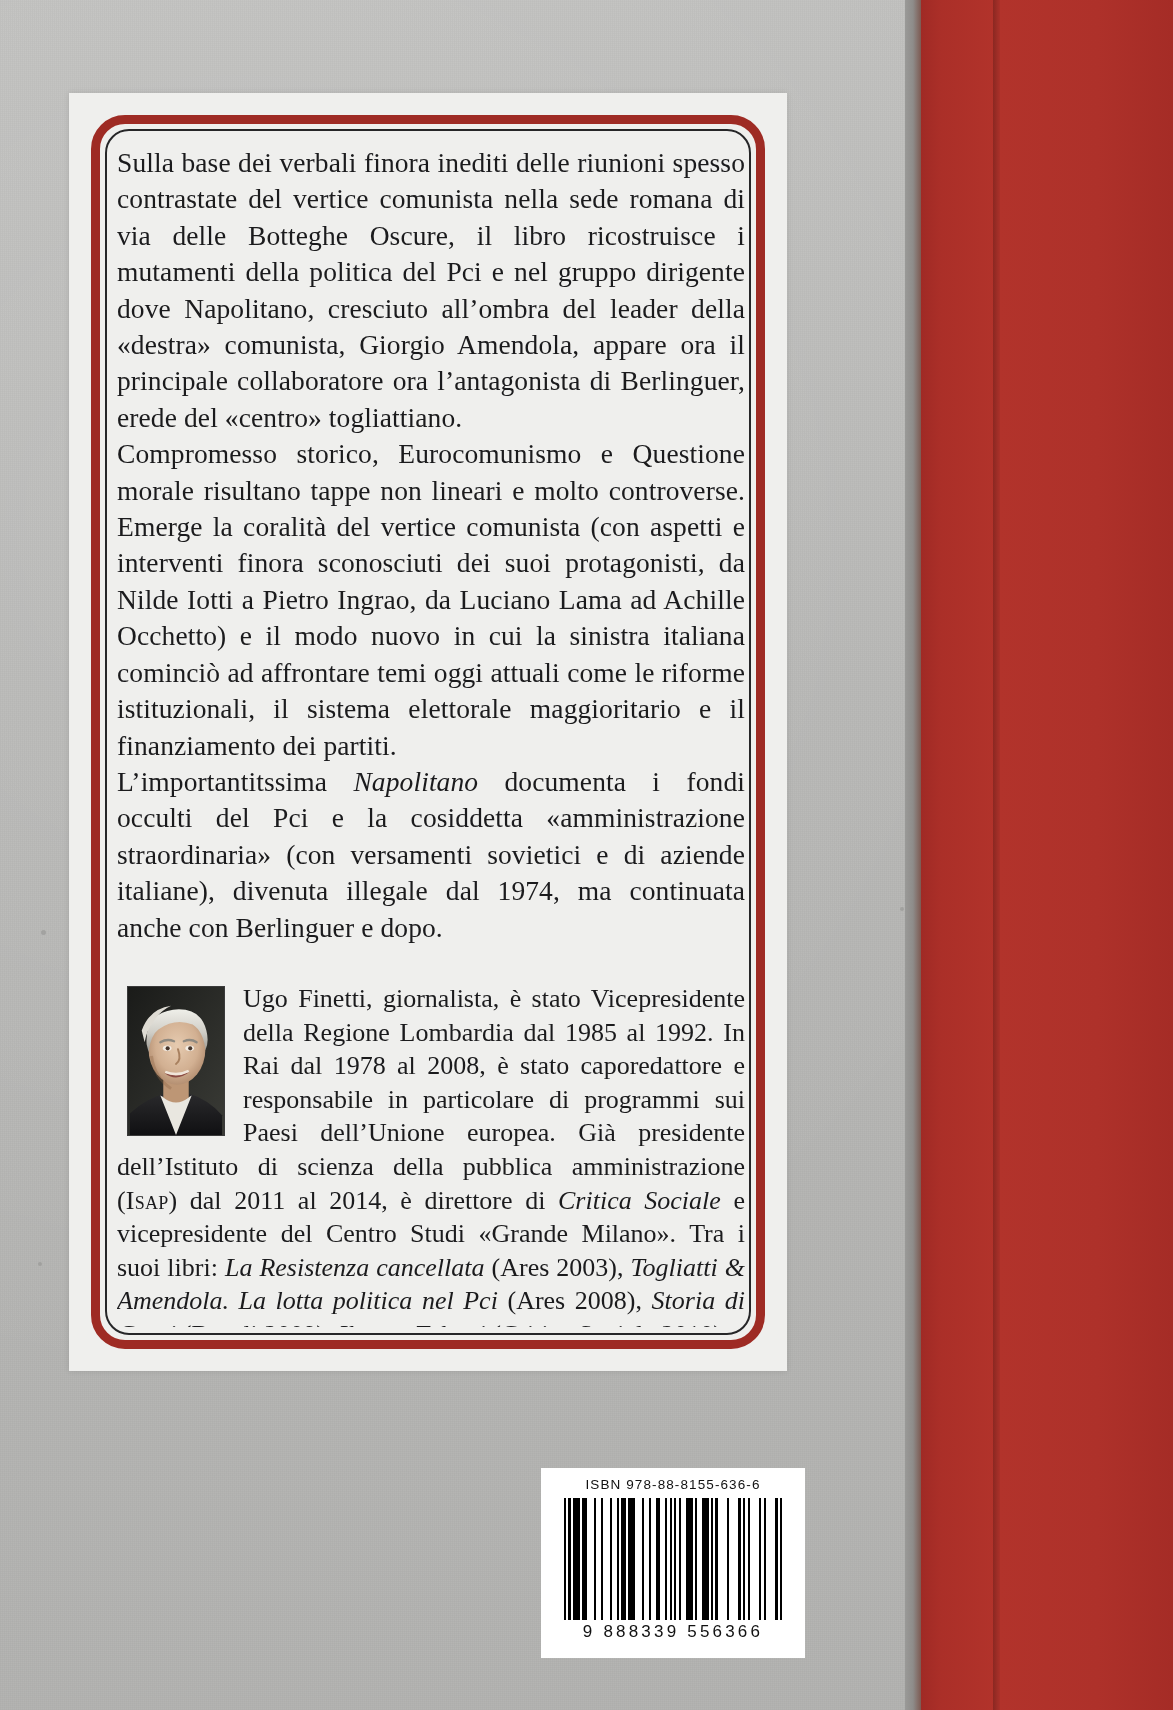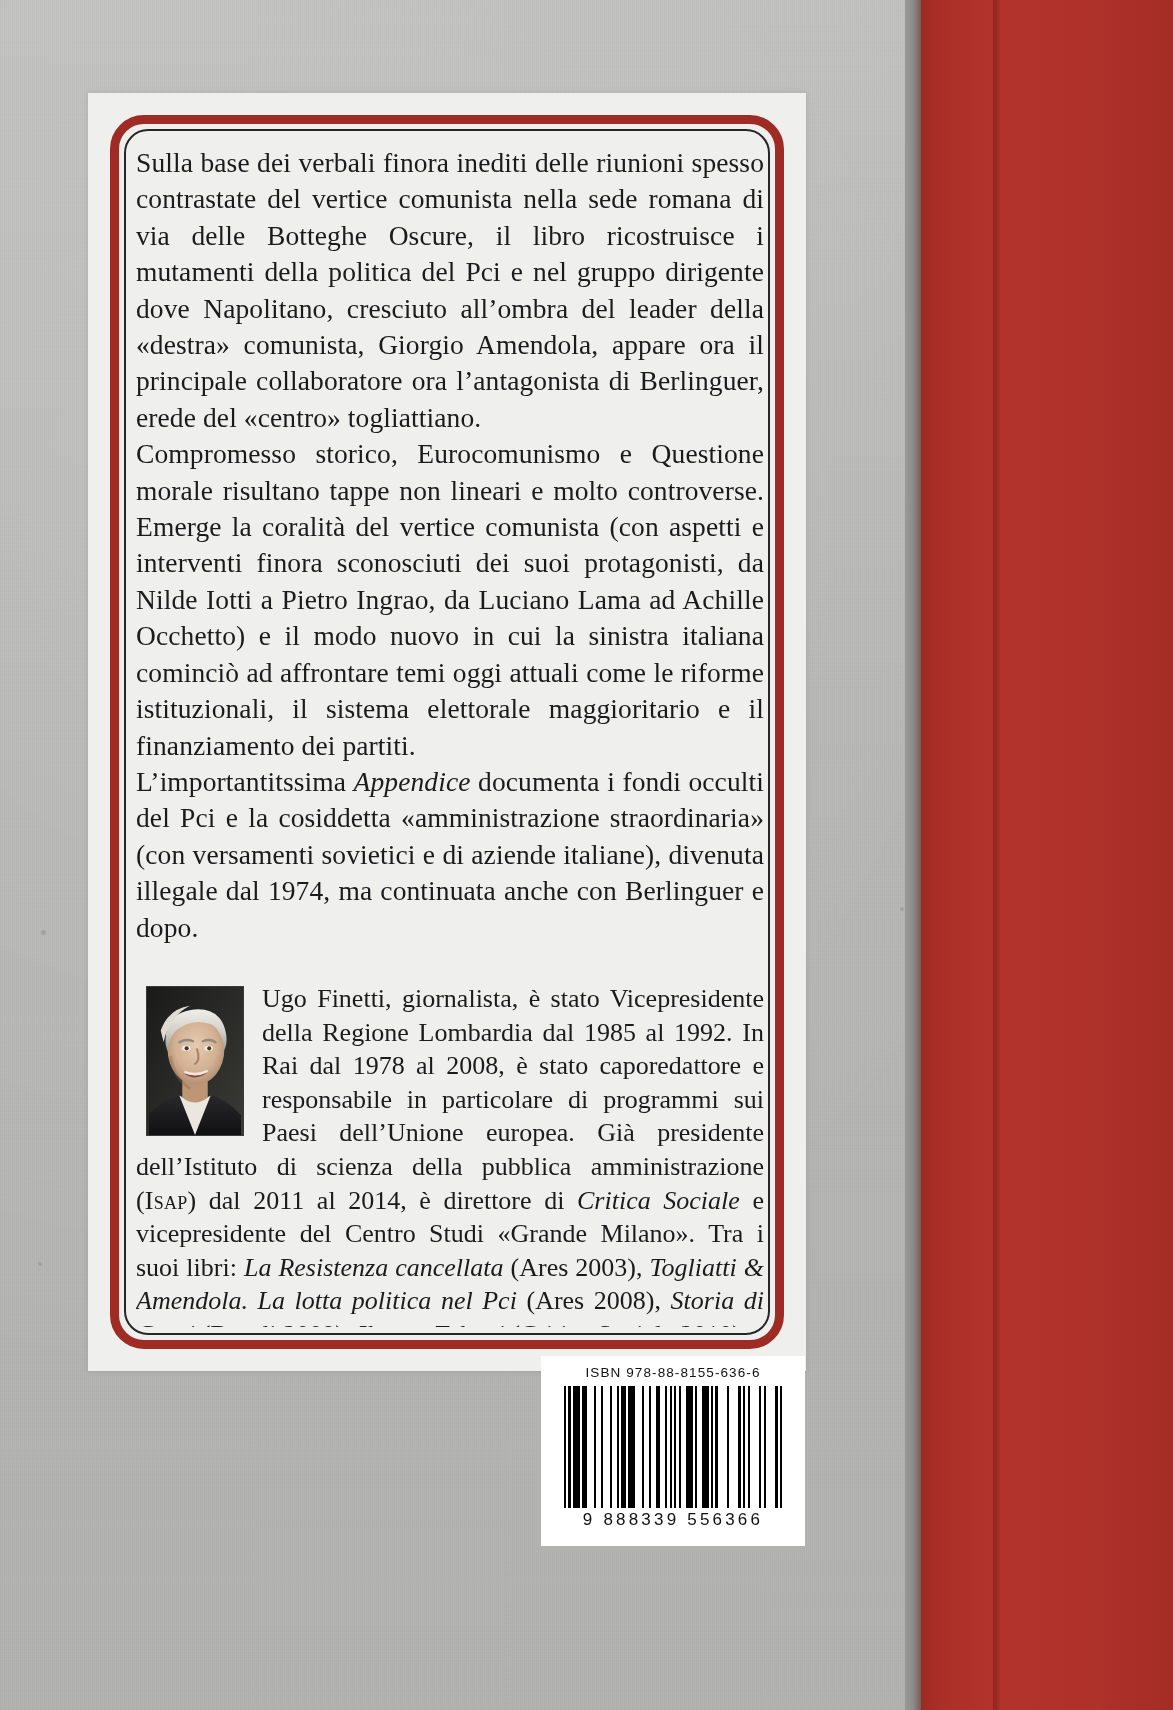--- a/index.html
+++ b/index.html
@@ -52,21 +52,21 @@
   }
   .spine-crease {
     left: 993px;
     width: 7px;
     background: linear-gradient(90deg, rgba(0,0,0,0.22), rgba(0,0,0,0.04));
   }
 
   
   .panel {
     position: absolute;
-    left: 88px;
+    left: 69px;
     top: 93px;
     width: 718px;
     height: 1278px;
     background: #efefed;
     z-index: 3;
     box-shadow: 0 0 6px rgba(0,0,0,0.10);
   }
 
   .panel-frame-outer {
     position: absolute;
@@ -134,21 +134,21 @@
 
   .smallcaps {
     font-variant: small-caps;
     letter-spacing: 0.3px;
   }
 
   
   .barcode-box {
     position: absolute;
     left: 541px;
-    top: 1356px;
+    top: 1468px;
     width: 264px;
     height: 190px;
     background: #ffffff;
     z-index: 4;
     padding: 9px 12px 6px 12px;
   }
   .isbn-text {
     font-family: "Liberation Sans", sans-serif;
     font-size: 13.5px;
     letter-spacing: 1.1px;
@@ -194,21 +194,21 @@
 
   <div class="panel">
     <div class="panel-frame-outer"></div>
     <div class="panel-frame-inner"></div>
 
     <div class="panel-content">
 
       <div class="blurb">
         <p>Sulla base dei verbali finora inediti delle riunioni spesso contrastate del vertice comunista nella sede romana di via delle Botteghe Oscure, il libro ricostruisce i mutamenti della politica del Pci e nel gruppo dirigente dove Napolitano, cresciuto all’ombra del leader della «destra» comunista, Giorgio Amendola, appare ora il principale collaboratore ora l’antagonista di Berlinguer, erede del «centro» togliattiano.</p>
         <p>Compromesso storico, Eurocomunismo e Questione morale risultano tappe non lineari e molto controverse. Emerge la coralità del vertice comunista (con aspetti e interventi finora sconosciuti dei suoi protagonisti, da Nilde Iotti a Pietro Ingrao, da Luciano Lama ad Achille Occhetto) e il modo nuovo in cui la sinistra italiana cominciò ad affrontare temi oggi attuali come le riforme istituzionali, il sistema elettorale maggioritario e il finanziamento dei partiti.</p>
-        <p><span>L’importantitssima </span><i>Appendice</i><span> documenta i fondi occulti del Pci e la cosiddetta «amministrazione straordinaria» (con versamenti sovietici e di aziende italiane), divenuta illegale dal 1974, ma continuata anche con Berlinguer e dopo.</span></p>
+        <p><span>L’importantitssima </span><i>Napolitano</i><span> documenta i fondi occulti del Pci e la cosiddetta «amministrazione straordinaria» (con versamenti sovietici e di aziende italiane), divenuta illegale dal 1974, ma continuata anche con Berlinguer e dopo.</span></p>
       </div>
 
       <div class="bio-block">
         <div class="photo">
           <svg viewBox="0 0 98 150" preserveAspectRatio="none" aria-hidden="true">
             <defs>
               <radialGradient id="skin" cx="50%" cy="45%" r="62%">
                 <stop offset="0%" stop-color="#e6cbb0"></stop>
                 <stop offset="60%" stop-color="#d2b092"></stop>
                 <stop offset="100%" stop-color="#a98366"></stop>

